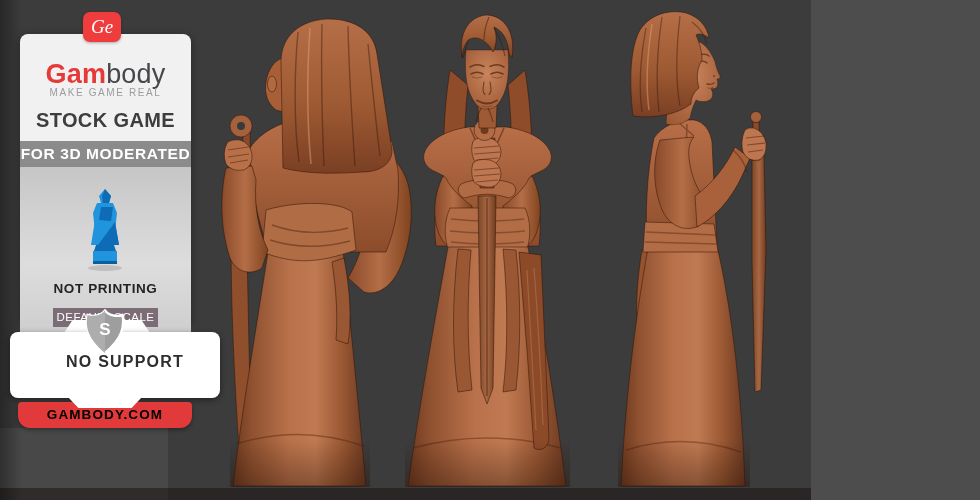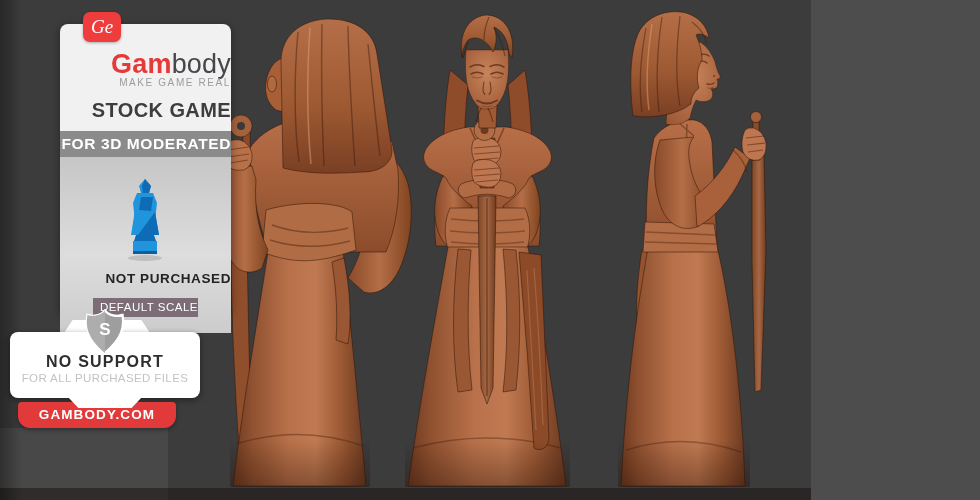--- a/index.html
+++ b/index.html
@@ -11,23 +11,23 @@
   }
   
   .right-panel{position:absolute;left:811px;top:0;width:169px;height:500px;background:var(--right-panel-bg,#4d4d4d);}
   .bottom-left-patch{position:absolute;left:0;top:428px;width:168px;height:72px;background:var(--bottom-left-bg,#484848);}
   .bottom-strip{position:absolute;left:0;top:488px;width:811px;height:12px;background:rgba(18,12,9,.45);}
   .left-vignette{position:absolute;left:0;top:0;width:22px;height:500px;background:linear-gradient(90deg,rgba(0,0,0,.35),rgba(0,0,0,0));}
   
   svg.model{position:absolute;left:0;top:0;}
   
   .card{
-    position:absolute;left:20px;top:24px;width:171px;height:290px;
+    position:absolute;left:20px;top:34px;width:171px;height:290px;
     background:var(--card-bg,#f1f1f1);border-radius:8px 8px 2px 2px;
-    box-shadow:0 2px 8px rgba(0,0,0,.4);text-align:right;margin-left:40px;
+    box-shadow:0 2px 8px rgba(0,0,0,.4);text-align:center;
   }
   .ge-badge{
     position:absolute;left:83px;top:12px;width:38px;height:30px;
     background:var(--badge-red,#ef3d3e);border-radius:7px;
     color:#fff;font-family:"Liberation Serif",serif;font-style:italic;
     font-size:19px;line-height:30px;text-align:center;
     box-shadow:0 1px 3px rgba(0,0,0,.3);z-index:5;
   }
   .brand-row{padding-top:27px;font-size:27px;letter-spacing:.2px;line-height:26px;}
   .brand-red{color:var(--brand-red,#e53a38);font-weight:bold;}
@@ -45,37 +45,37 @@
   }
   .poly-icon{position:absolute;left:65px;top:20px;}
   .not-moderated{position:absolute;left:0;width:100%;top:114px;font-size:13.5px;font-weight:800;color:#232323;letter-spacing:.6px;}
   .scale-badge{
     position:absolute;left:33px;top:141px;width:105px;height:19px;line-height:19px;
     background:var(--scale-badge,#7b6c76);color:#fff;font-size:11.5px;letter-spacing:.5px;
   }
   
   .white-card{
     position:absolute;left:10px;top:332px;width:190px;height:66px;background:#fff;
-    border-radius:8px;box-shadow:0 2px 6px rgba(0,0,0,.45);text-align:center;z-index:3;
+    border-radius:8px;box-shadow:0 2px 6px rgba(0,0,0,.45);text-align:center;z-index:3;padding-left:20px;
   }
   .tab-top{
     position:absolute;left:64px;top:320px;width:86px;height:13px;background:#fff;z-index:2;
     clip-path:polygon(10% 0,90% 0,100% 100%,0 100%);
   }
   .tab-bottom{
     position:absolute;left:68px;top:397px;width:74px;height:11px;background:#fff;z-index:4;
     clip-path:polygon(0 0,100% 0,86% 100%,14% 100%);
   }
   .shield{position:absolute;left:85px;top:309px;z-index:5;}
   .no-support{margin-top:21px;font-size:16px;font-weight:bold;color:#2e2e2e;letter-spacing:1.2px;}
   .support-sub{margin-top:1px;font-size:11.5px;color:#c3c3c3;letter-spacing:.4px;}
   .red-bar{
-    position:absolute;left:18px;top:402px;width:158px;height:26px;line-height:26px;
+    position:absolute;left:18px;top:402px;width:174px;height:26px;line-height:26px;
     background:var(--link-red,#e23a3a);border-radius:4px 4px 12px 12px;text-align:center;
-    color:#ffffff;font-size:13.5px;font-weight:bold;letter-spacing:1.1px;z-index:3;
+    color:#000000;font-size:13.5px;font-weight:bold;letter-spacing:1.1px;z-index:3;
     box-shadow:0 2px 4px rgba(0,0,0,.35);cursor:pointer;
   }
 </style>
 </head>
 <body>
 
 <div class="stage" style="--viewport-bg: #3c3c3c; --right-panel-bg: #4d4d4d; --bottom-left-bg: #484848; --card-bg: #f1f1f1; --bar-gray: #8b8b8b; --brand-red: #e53a38; --badge-red: #ef3d3e; --link-red: #e23a3a; --scale-badge: #7b6c76; --icon-blue: #2094dd; --icon-blue-dark: #0d6cb5; --clay: #b06c46;">
 
   <div class="right-panel"></div>
   <div class="bottom-left-patch"></div>
@@ -233,31 +233,30 @@
           <polygon points="20,2 14,9 16,16 24,16 26,9" fill="#2094dd"></polygon>
           <polygon points="17,9 20,2 26,9 24,16 18,16" fill="#0d6cb5"></polygon>
           <polygon points="12,16 28,16 32,26 30,44 10,44 8,26" fill="#2094dd"></polygon>
           <polygon points="16,20 28,20 26,34 14,33" fill="#0d6cb5"></polygon>
           <polygon points="10,33 30,35 34,58 6,58" fill="#2094dd"></polygon>
           <polygon points="30,35 34,58 13,58" fill="#0d6cb5"></polygon>
           <polygon points="11,58 29,58 31,64 9,64" fill="#0d6cb5"></polygon>
           <polygon points="8,64 32,64 32,74 8,74" fill="#2094dd"></polygon>
           <polygon points="8,74 32,74 32,77 8,77" fill="#0a5f9e"></polygon>
         </svg>
-        <div class="not-moderated">NOT PURCHASED</div>
+        <div class="not-moderated">NOT PRINTING</div>
         <div class="scale-badge">DEFAULT SCALE</div>
       </div>
     </div>
 
     <div class="ge-badge">Ge</div>
 
     <div class="tab-top"></div>
     <div class="white-card">
       <div class="no-support">NO SUPPORT</div>
-      <div class="support-sub">FOR ALL PURCHASED FILES</div>
     </div>
     <div class="tab-bottom"></div>
 
     <svg class="shield" width="40" height="46" viewBox="0 0 40 46">
       <path d="M20,1.5 C16.5,6.5 8,8 2.5,6 C.5,17 2,29 20,44 C38,29 39.5,17 37.5,6 C32,8 23.5,6.5 20,1.5 Z" fill="#9e9e9e" stroke="#fff" stroke-width="2.4"></path>
       <path d="M20,1.5 C16.5,6.5 8,8 2.5,6 C.5,17 2,29 20,44 Z" fill="#adadad"></path>
       <text x="20" y="26" text-anchor="middle" font-family="Liberation Sans, sans-serif" font-size="17" font-weight="bold" fill="#fff">S</text>
     </svg>
 
     <div class="red-bar">GAMBODY.COM</div>

